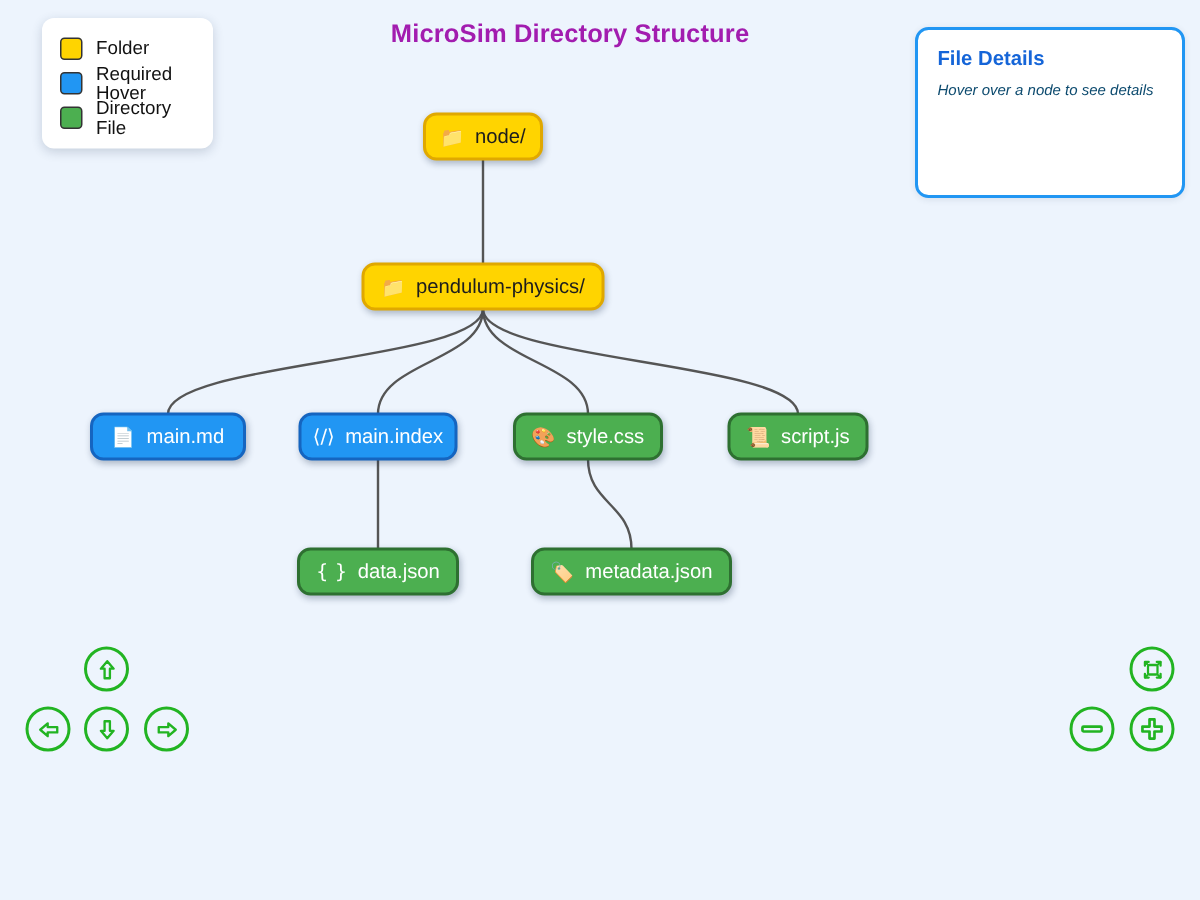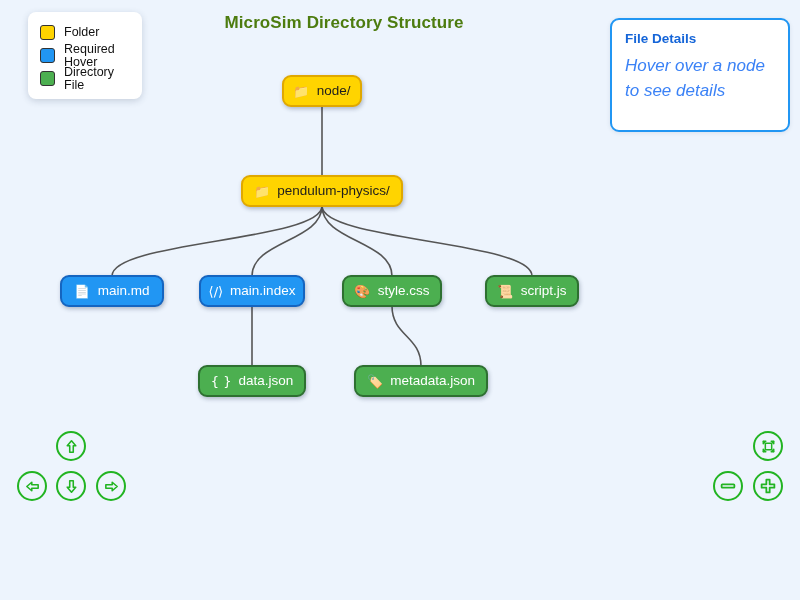--- a/index.html
+++ b/index.html
@@ -7,21 +7,21 @@
     width:800px;height:600px;overflow:hidden;
     background:#edf4fd;
     font-family:"Liberation Sans",sans-serif;
     position:relative;
   }
   #stage{position:absolute;inset:0;}
 
   
   .title{
     position:absolute;top:13px;left:0;width:688px;text-align:center;
-    font-size:17px;font-weight:bold;color:#4d7c0f;letter-spacing:.1px;
+    font-size:17px;font-weight:bold;color:#a21caf;letter-spacing:.1px;padding-left:36px;
   }
 
   
   .legend{
     position:absolute;left:12px;top:12px;width:114px;
     background:#fff;border-radius:8px;
     box-shadow:0 2px 7px rgba(40,60,90,.20);
     padding:10px 12px 10px 12px;box-sizing:border-box;margin-left:16px;
   }
   .legend-row{display:flex;align-items:center;height:21px;}
@@ -33,21 +33,21 @@
   .legend-label{font-size:12.5px;color:#111;line-height:1;}
 
   
   .details{
     position:absolute;left:610px;top:18px;width:180px;height:114px;
     background:#fff;border:2px solid #2196F3;border-radius:9px;
     box-sizing:border-box;padding:11px 13px;
     box-shadow:0 1px 4px rgba(40,60,90,.10);
   }
   .details-title{font-size:13.5px;font-weight:bold;color:#1565d8;margin-bottom:8px;}
-  .details-body{font-size:17px;font-style:italic;color:#3b82f6;line-height:1.45;}
+  .details-body{font-size:10px;font-style:italic;color:#0c4a6e;line-height:1.45;}
 
   
   #edges{position:absolute;left:0;top:0;width:800px;height:600px;pointer-events:none;}
 
   .node{
     position:absolute;display:flex;align-items:center;justify-content:center;
     box-sizing:border-box;border-radius:9px;height:32px;
     font-size:13.5px;white-space:nowrap;
     box-shadow:1px 2px 4px rgba(30,50,80,.30);
     cursor:pointer;

